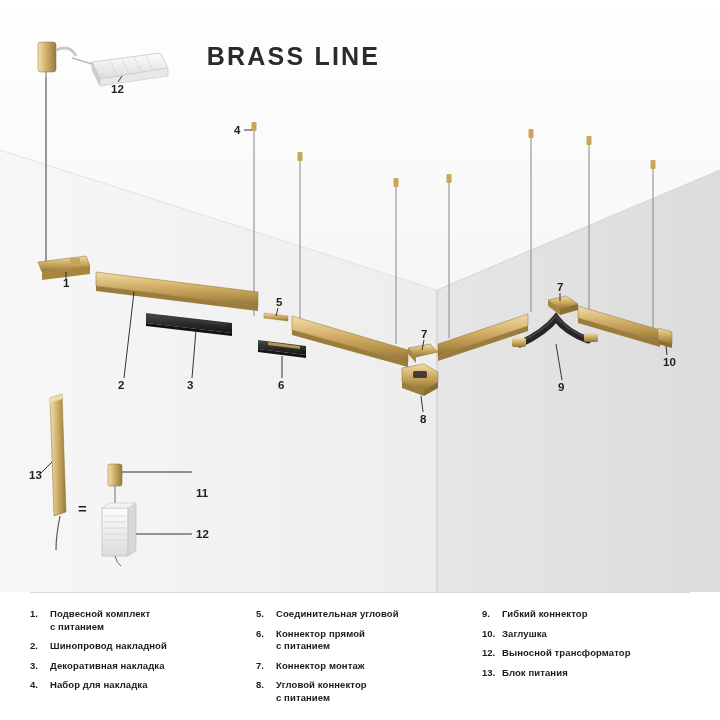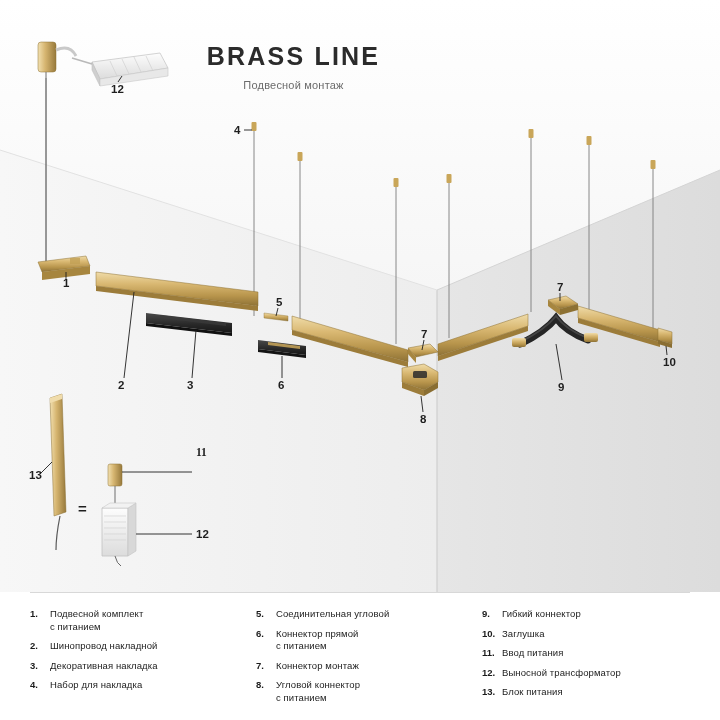--- a/index.html
+++ b/index.html
@@ -103,21 +103,21 @@
     color: #1b1b1b;
     margin-bottom: 7px;
   }
   .legend-num {
     width: 20px;
     flex: 0 0 20px;
     font-weight: bold;
     text-align: left;
   }
   .legend-text {
-    font-weight: normal;
+    font-weight: bold;
     letter-spacing: 0.1px;
   }
 </style>
 </head>
 <body>
 
 <div class="page">
 
   <div class="scene">
     <svg width="720" height="592" viewBox="0 0 720 592" xmlns="http://www.w3.org/2000/svg">
@@ -339,31 +339,30 @@
     <span class="num" style="left:118px; top:380px;">2</span>
     <span class="num" style="left:187px; top:380px;">3</span>
     <span class="num" style="left:234px; top:125px;">4</span>
     <span class="num" style="left:276px; top:297px;">5</span>
     <span class="num" style="left:278px; top:380px;">6</span>
     <span class="num" style="left:421px; top:329px;">7</span>
     <span class="num" style="left:557px; top:282px;">7</span>
     <span class="num" style="left:420px; top:414px;">8</span>
     <span class="num" style="left:558px; top:382px;">9</span>
     <span class="num" style="left:663px; top:357px;">10</span>
-    <span class="num" style="left:196px; top:447px;font-family:Liberation Serif, serif;">11</span>
+    <span class="num" style="left:196px; top:488px;">11</span>
     <span class="num" style="left:111px; top:84px;">12</span>
     <span class="num" style="left:196px; top:529px;">12</span>
     <span class="num" style="left:29px;  top:470px;text-align:center;">13</span>
 
     <span class="eq" style="left:78px; top:500px;">=</span>
   </div>
 
   <div class="title-block">
     <div class="title">BRASS LINE</div>
-    <div class="subtitle">Подвесной монтаж</div>
   </div>
 
   <div class="legend">
     <div class="legend-divider"></div>
     <div class="legend-cols">
 
       <div class="legend-col">
         <div class="legend-item">
           <span class="legend-num">1.</span>
           <span class="legend-text">Подвесной комплект<br>с питанием</span>
@@ -404,24 +403,20 @@
       <div class="legend-col">
         <div class="legend-item">
           <span class="legend-num">9.</span>
           <span class="legend-text">Гибкий коннектор</span>
         </div>
         <div class="legend-item">
           <span class="legend-num">10.</span>
           <span class="legend-text">Заглушка</span>
         </div>
         <div class="legend-item">
-          <span class="legend-num">11.</span>
-          <span class="legend-text">Ввод питания</span>
-        </div>
-        <div class="legend-item">
           <span class="legend-num">12.</span>
           <span class="legend-text">Выносной трансформатор</span>
         </div>
         <div class="legend-item">
           <span class="legend-num">13.</span>
           <span class="legend-text">Блок питания</span>
         </div>
       </div>
 
     </div>

